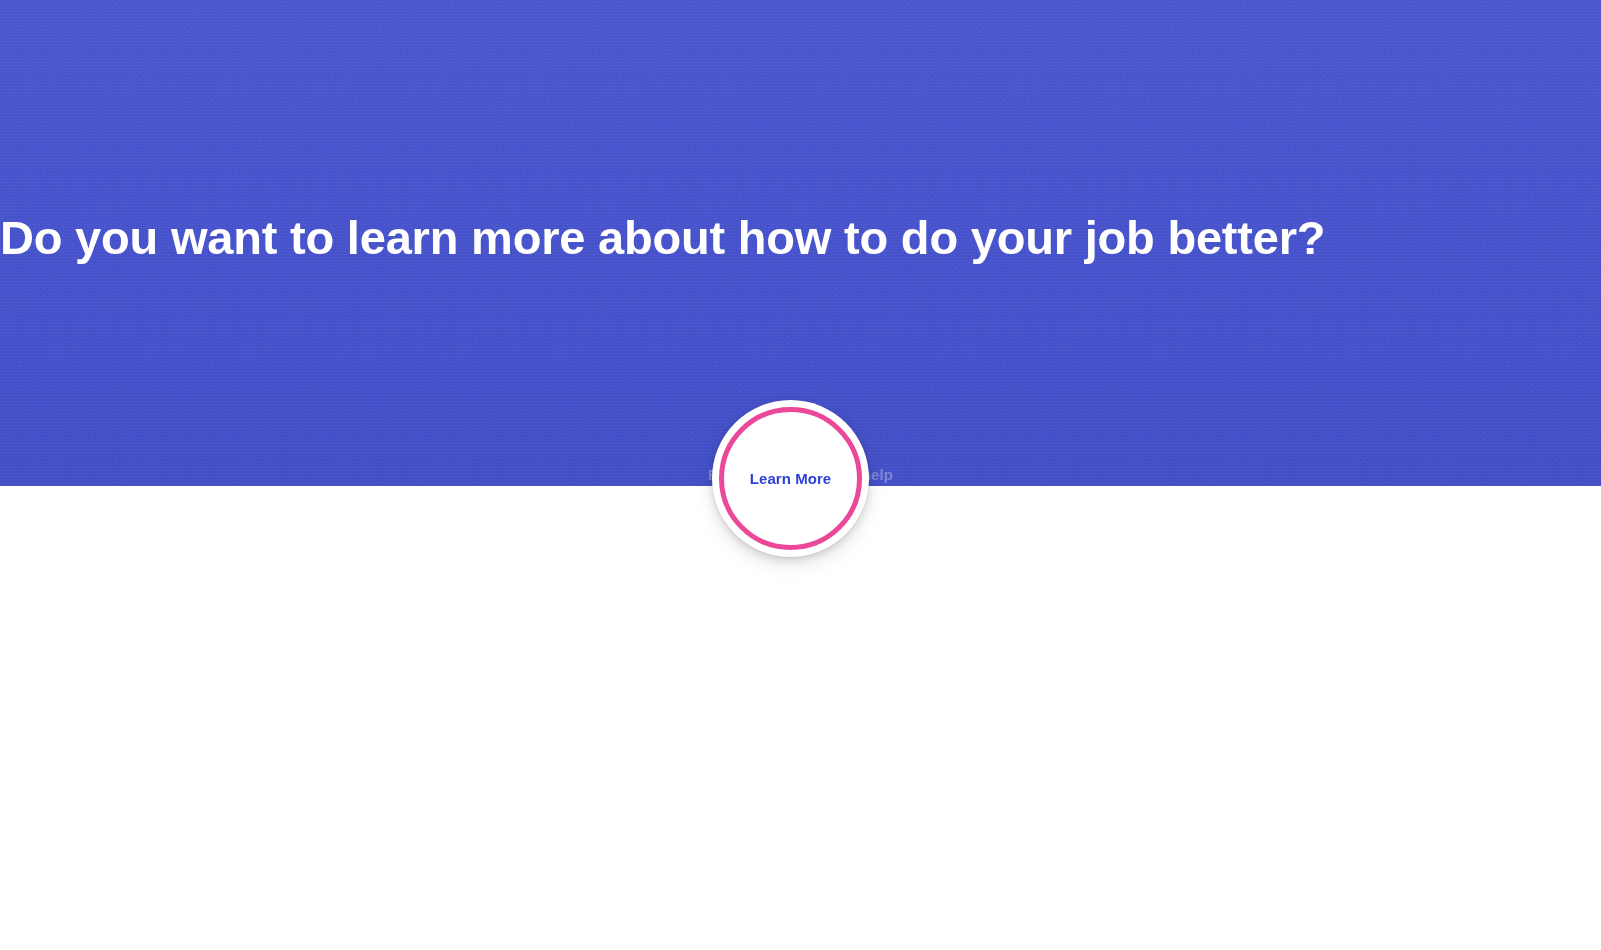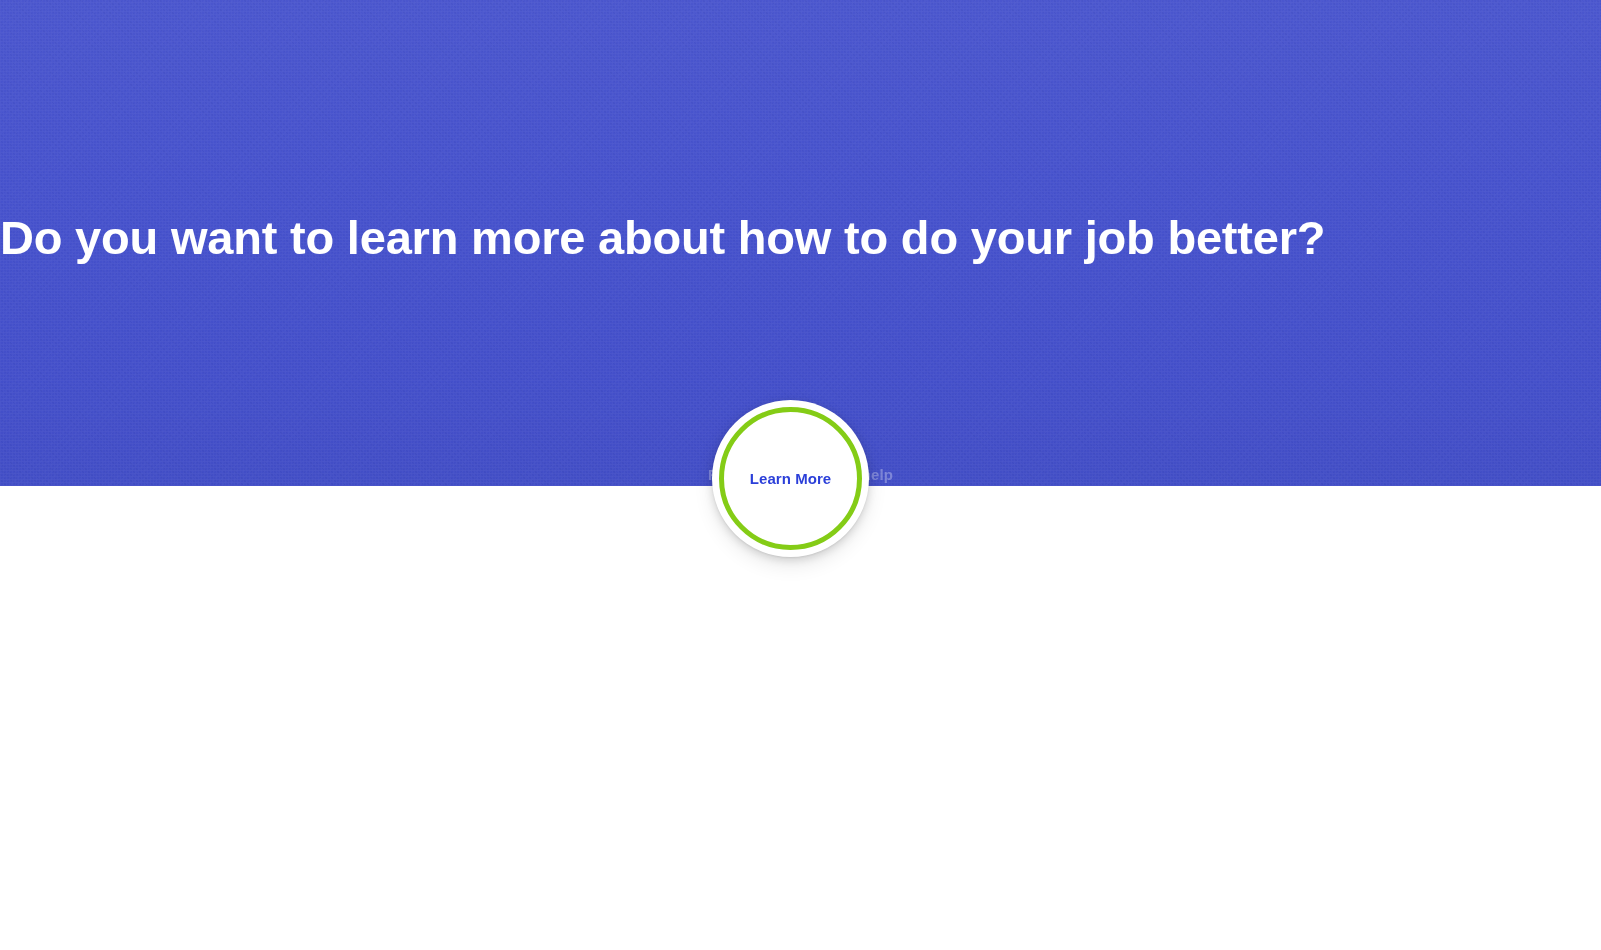--- a/index.html
+++ b/index.html
@@ -135,21 +135,21 @@
 
   
   .cta-button {
     position:absolute;
     left:7px;
     top:7px;
     width:143px;
     height:143px;
     border-radius:50%;
     background:#ffffff;
-    border:5px solid #84cc16;
+    border:5px solid #ec4899;
     display:flex;
     align-items:center;
     justify-content:center;
     cursor:pointer;
     text-decoration:none;
   }
 
   .cta-label {
     color:#2b3fd9;
     font-size:15px;

